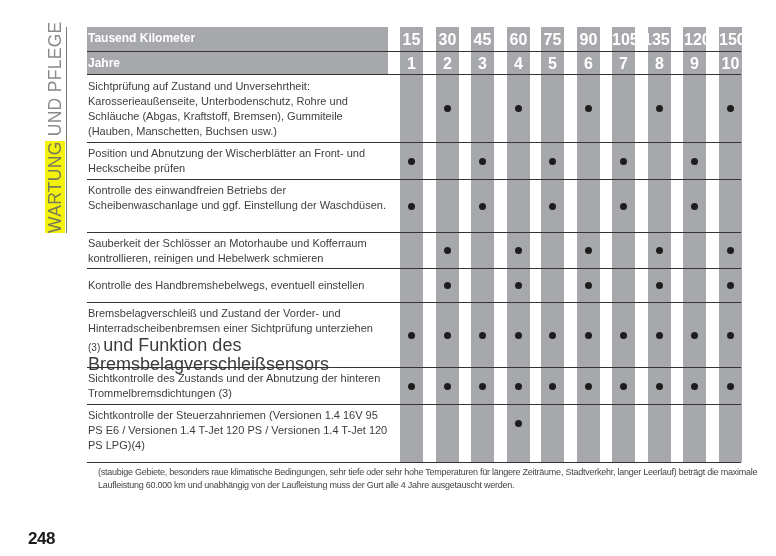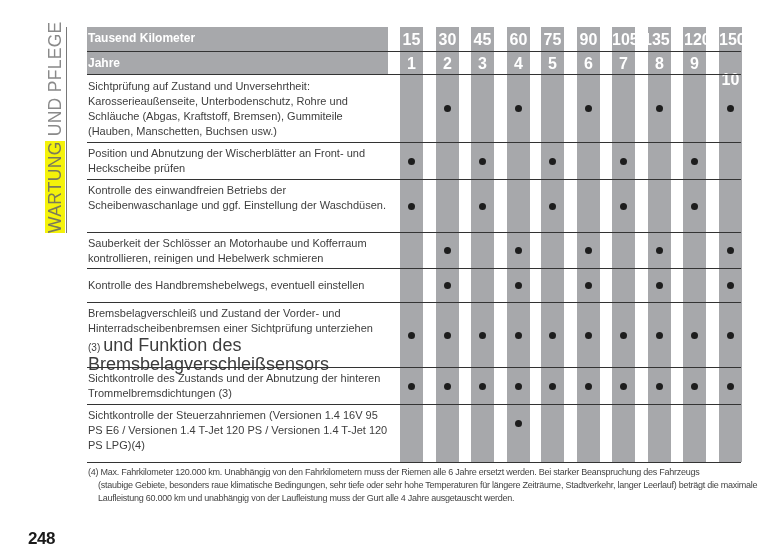--- a/index.html
+++ b/index.html
@@ -75,21 +75,21 @@
     <div class="hdr-num" style="left: 541px; top: 52px;">5</div>
     <div class="hdr-num" style="left: 577px; top: 28px;">90</div>
     <div class="hdr-num" style="left: 577px; top: 52px;">6</div>
     <div class="hdr-num" style="left: 612px; top: 28px;">105</div>
     <div class="hdr-num" style="left: 612px; top: 52px;">7</div>
     <div class="hdr-num" style="left: 648px; top: 28px; padding-left: 36px;">120</div>
     <div class="hdr-num" style="left: 648px; top: 52px;">8</div>
     <div class="hdr-num" style="left: 643px; top: 28px;">135</div>
     <div class="hdr-num" style="left: 683px; top: 52px;">9</div>
     <div class="hdr-num" style="left: 719px; top: 28px;">150</div>
-    <div class="hdr-num" style="left: 719px; top: 52px; margin-top: 16px;">10</div>
+    <div class="hdr-num" style="left: 719px; top: 52px;">10</div>
     <div class="hline" style="top: 51px;"></div>
     <div class="hline" style="top: 74px;"></div>
     <div class="hline" style="top: 142px;"></div>
     <div class="hline" style="top: 179px;"></div>
     <div class="hline" style="top: 232px;"></div>
     <div class="hline" style="top: 268px;"></div>
     <div class="hline" style="top: 302px;"></div>
     <div class="hline" style="top: 367px;"></div>
     <div class="hline" style="top: 404px;"></div>
     <div class="hline" style="top: 462px;"></div>
@@ -136,18 +136,17 @@
     <div class="dot" style="left: 585px; top: 383px;"></div>
     <div class="dot" style="left: 620px; top: 383px;"></div>
     <div class="dot" style="left: 656px; top: 383px;"></div>
     <div class="dot" style="left: 691px; top: 383px;"></div>
     <div class="dot" style="left: 727px; top: 383px;"></div>
     <div class="dot" style="left: 515px; top: 420px;"></div>
   </div>
 
 <div class="footnotes">
   <div class="footnote">
-    <span>(4) Max. Fahrkilometer 120.000 km. Unabhängig von den Fahrkilometern muss der Riemen alle 6 Jahre ersetzt werden. Bei starker Beanspruchung des Fahrzeugs</span>
     <span class="cont">(staubige Gebiete, besonders raue klimatische Bedingungen, sehr tiefe oder sehr hohe Temperaturen für längere Zeiträume, Stadtverkehr, langer Leerlauf) beträgt die maximale Laufleistung 60.000 km und unabhängig von der Laufleistung muss der Gurt alle 4 Jahre ausgetauscht werden.</span>
   </div>
 </div>
 
 <div class="page-num">248</div>
 
 </body></html>

